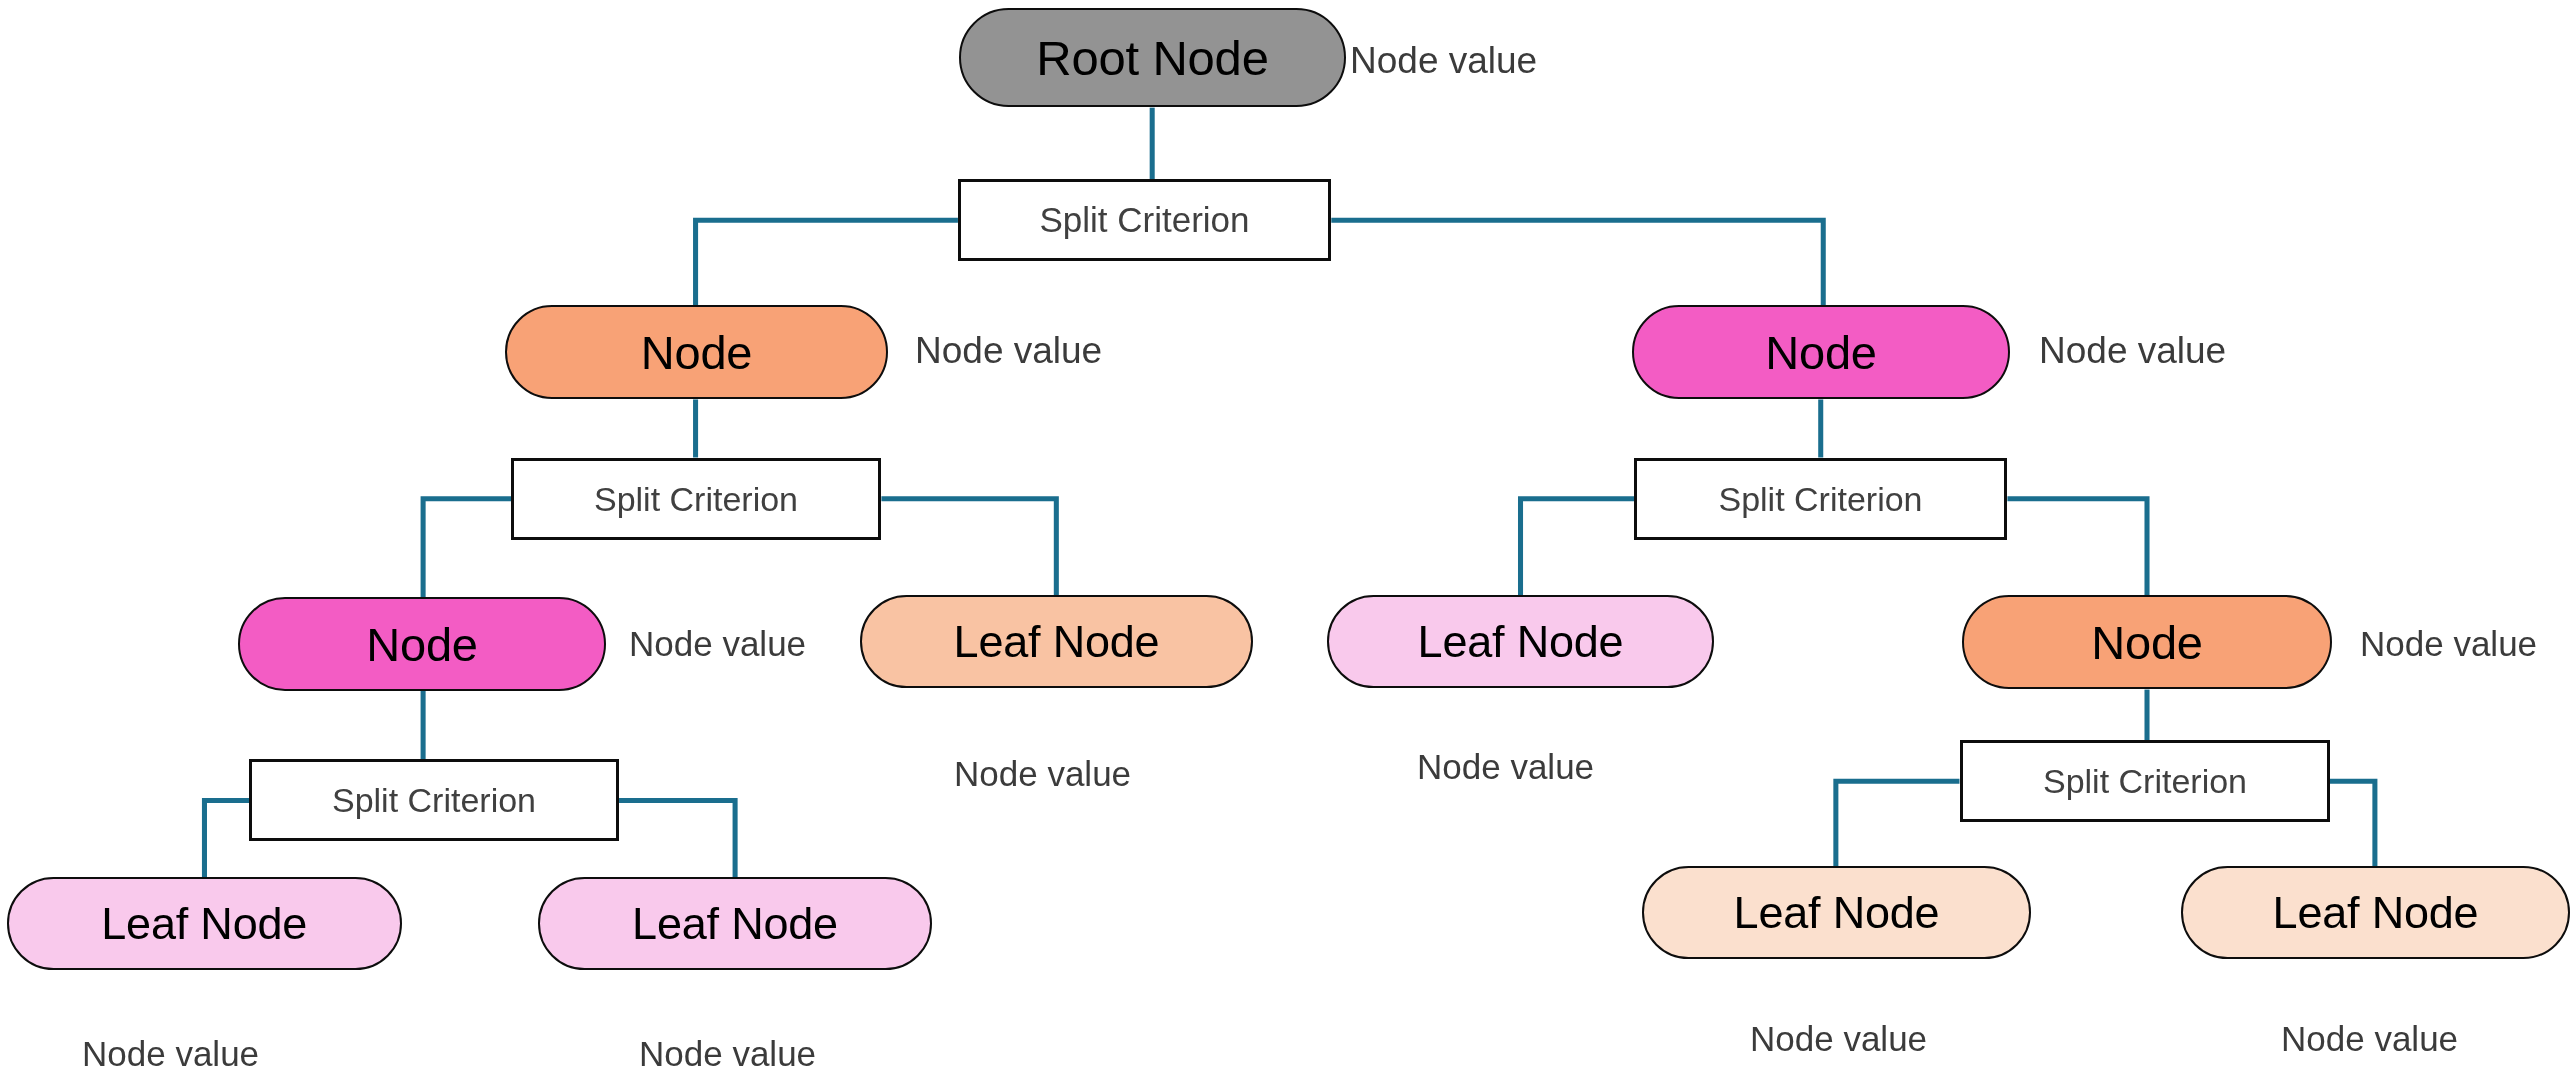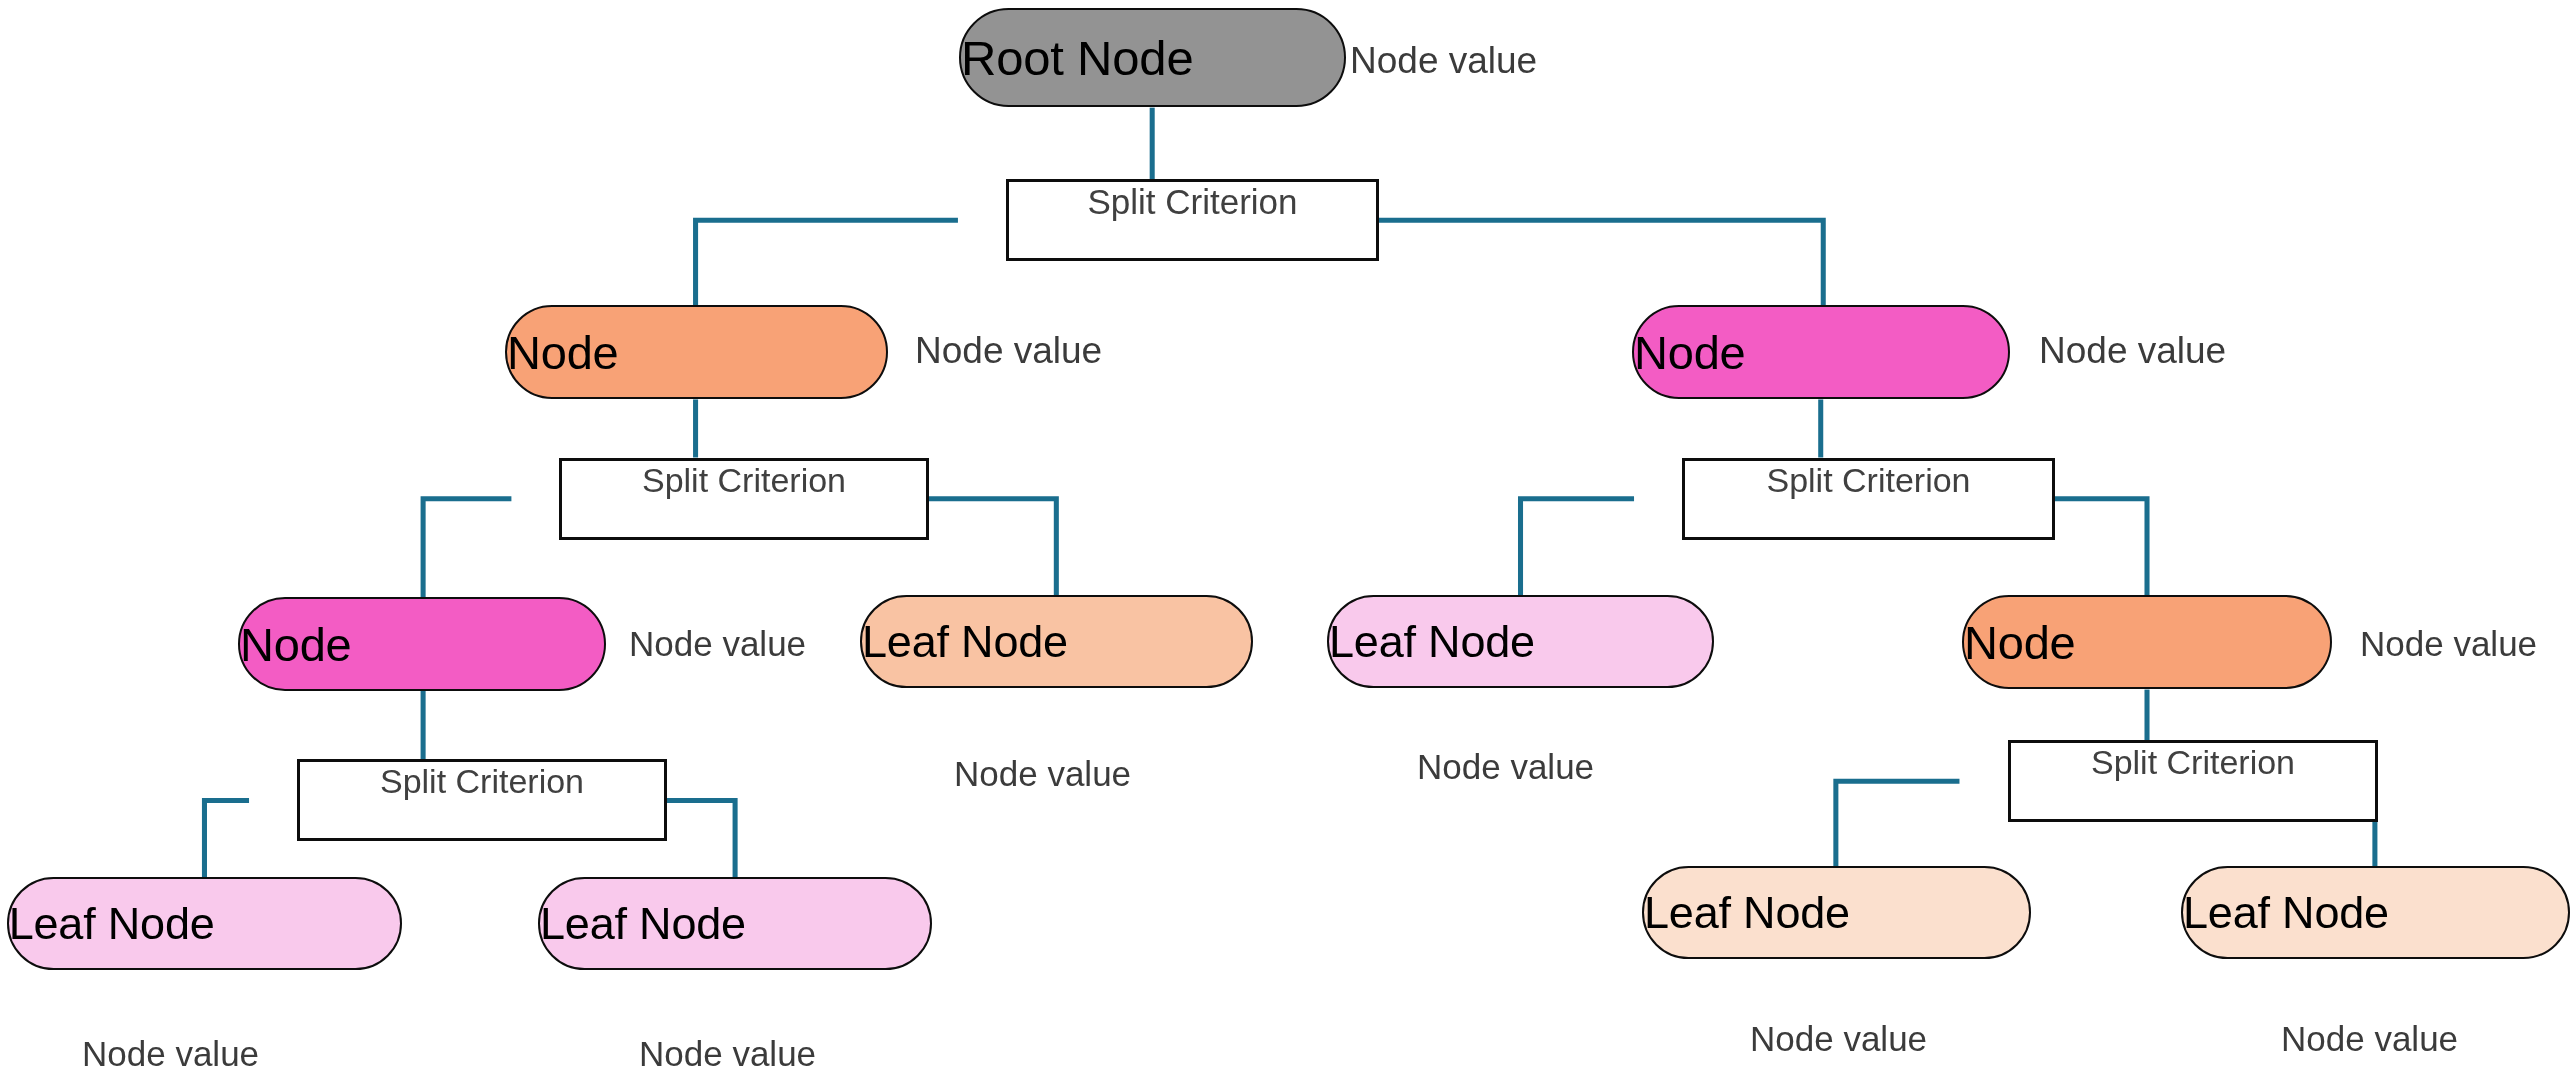--- a/index.html
+++ b/index.html
@@ -26,38 +26,38 @@
     height: 1089px;
     pointer-events: none;
   }
   .node {
     position: absolute;
     box-sizing: border-box;
     border: 2.5px solid #0d0d0d;
     border-radius: 840px;
     display: flex;
     align-items: center;
+    justify-content: center;
     color: #000000;
     font-weight: 400;
     letter-spacing: -0.2px;
     white-space: nowrap;
     z-index: 3;
   }
   .split-box {
     position: absolute;
     box-sizing: border-box;
     background: #ffffff;
     border: 3.4px solid #0d0d0d;
     display: flex;
-    align-items: flex-start;
+    align-items: center;
     justify-content: center;
     color: #404040;
     white-space: nowrap;
     z-index: 4;
-    margin-left: 48px;
   }
   .value-label {
     position: absolute;
     color: #3b3b3b;
     white-space: nowrap;
     z-index: 2;
     text-align: center;
   }
 </style>
 </head>

